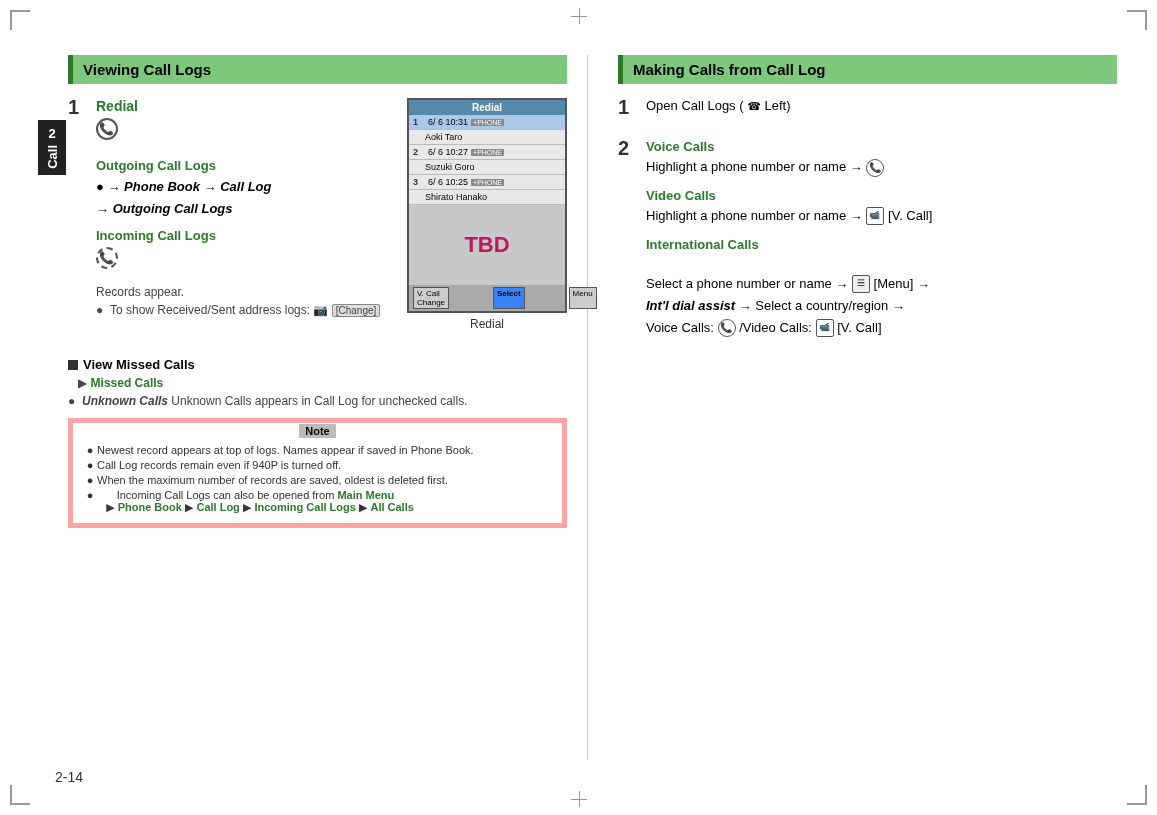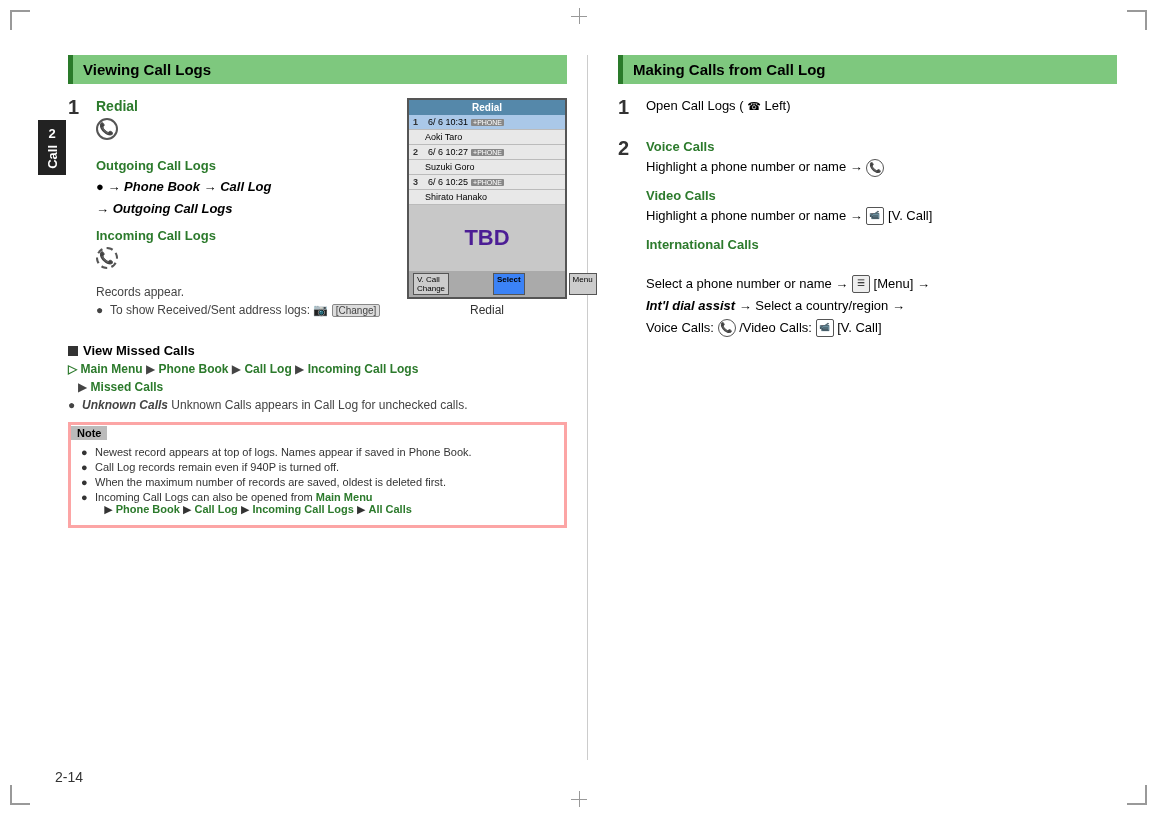--- a/index.html
+++ b/index.html
@@ -213,25 +213,25 @@
     .phone-row-badge {
       font-size: 7px;
       background: #888;
       color: #fff;
       padding: 0 2px;
       margin-left: 3px;
       border-radius: 1px;
     }
     .phone-tbd {
       background: #c8c8c8;
-      color: #4c1d95;
+      color: #be185d;
       text-align: center;
       font-size: 22px;
       font-weight: bold;
-      padding: 20px 0;
+      padding: 27px 0;
       font-family: Arial;
     }
     .phone-screen-footer {
       background: #aaa;
       display: flex;
       justify-content: space-between;
       padding: 2px 4px;
       font-size: 8px;
       gap: 44px;
     }
@@ -298,22 +298,23 @@
     .menu-path {
       font-size: 12px;
       color: #444;
       margin-bottom: 4px;
     }
     .menu-path .green { color: #2c7a2c; font-weight: bold; }
     .menu-path .arrow { color: #2c7a2c; font-weight: bold; }
 
     
     .note-box {
-      border: 3px solid #fca5a5;
+      border: 5px solid #fca5a5;
       margin-top: 10px;
+      text-align: center;
     }
     .note-header {
       background: #bbb;
       font-size: 11px;
       font-weight: bold;
       padding: 1px 6px;
       display: inline-block;
     }
     .note-body {
       padding: 6px 10px;
@@ -492,30 +493,20 @@
         </div>
       </div>
     </div>
 
     <div class="missed-section">
       <div class="missed-title">
         <span class="square-icon"></span>
         <span>View Missed Calls</span>
       </div>
       <div class="menu-path">
-        <span class="arrow">▷</span>
-        <span class="green">Main Menu</span>
-        <span> ▶ </span>
-        <span class="green">Phone Book</span>
-        <span> ▶ </span>
-        <span class="green">Call Log</span>
-        <span> ▶ </span>
-        <span class="green">Incoming Call Logs</span>
-      </div>
-      <div class="menu-path">
         <span style="margin-left:10px;">▶ </span>
         <span class="green">Missed Calls</span>
       </div>
       <div class="bullet-item">
         <span class="bullet-dot">●</span>
         <span>
           <span style="font-style:italic;font-weight:bold;">Unknown Calls</span>
           <span>Unknown Calls appears in Call Log for unchecked calls.</span>
         </span>
       </div>

